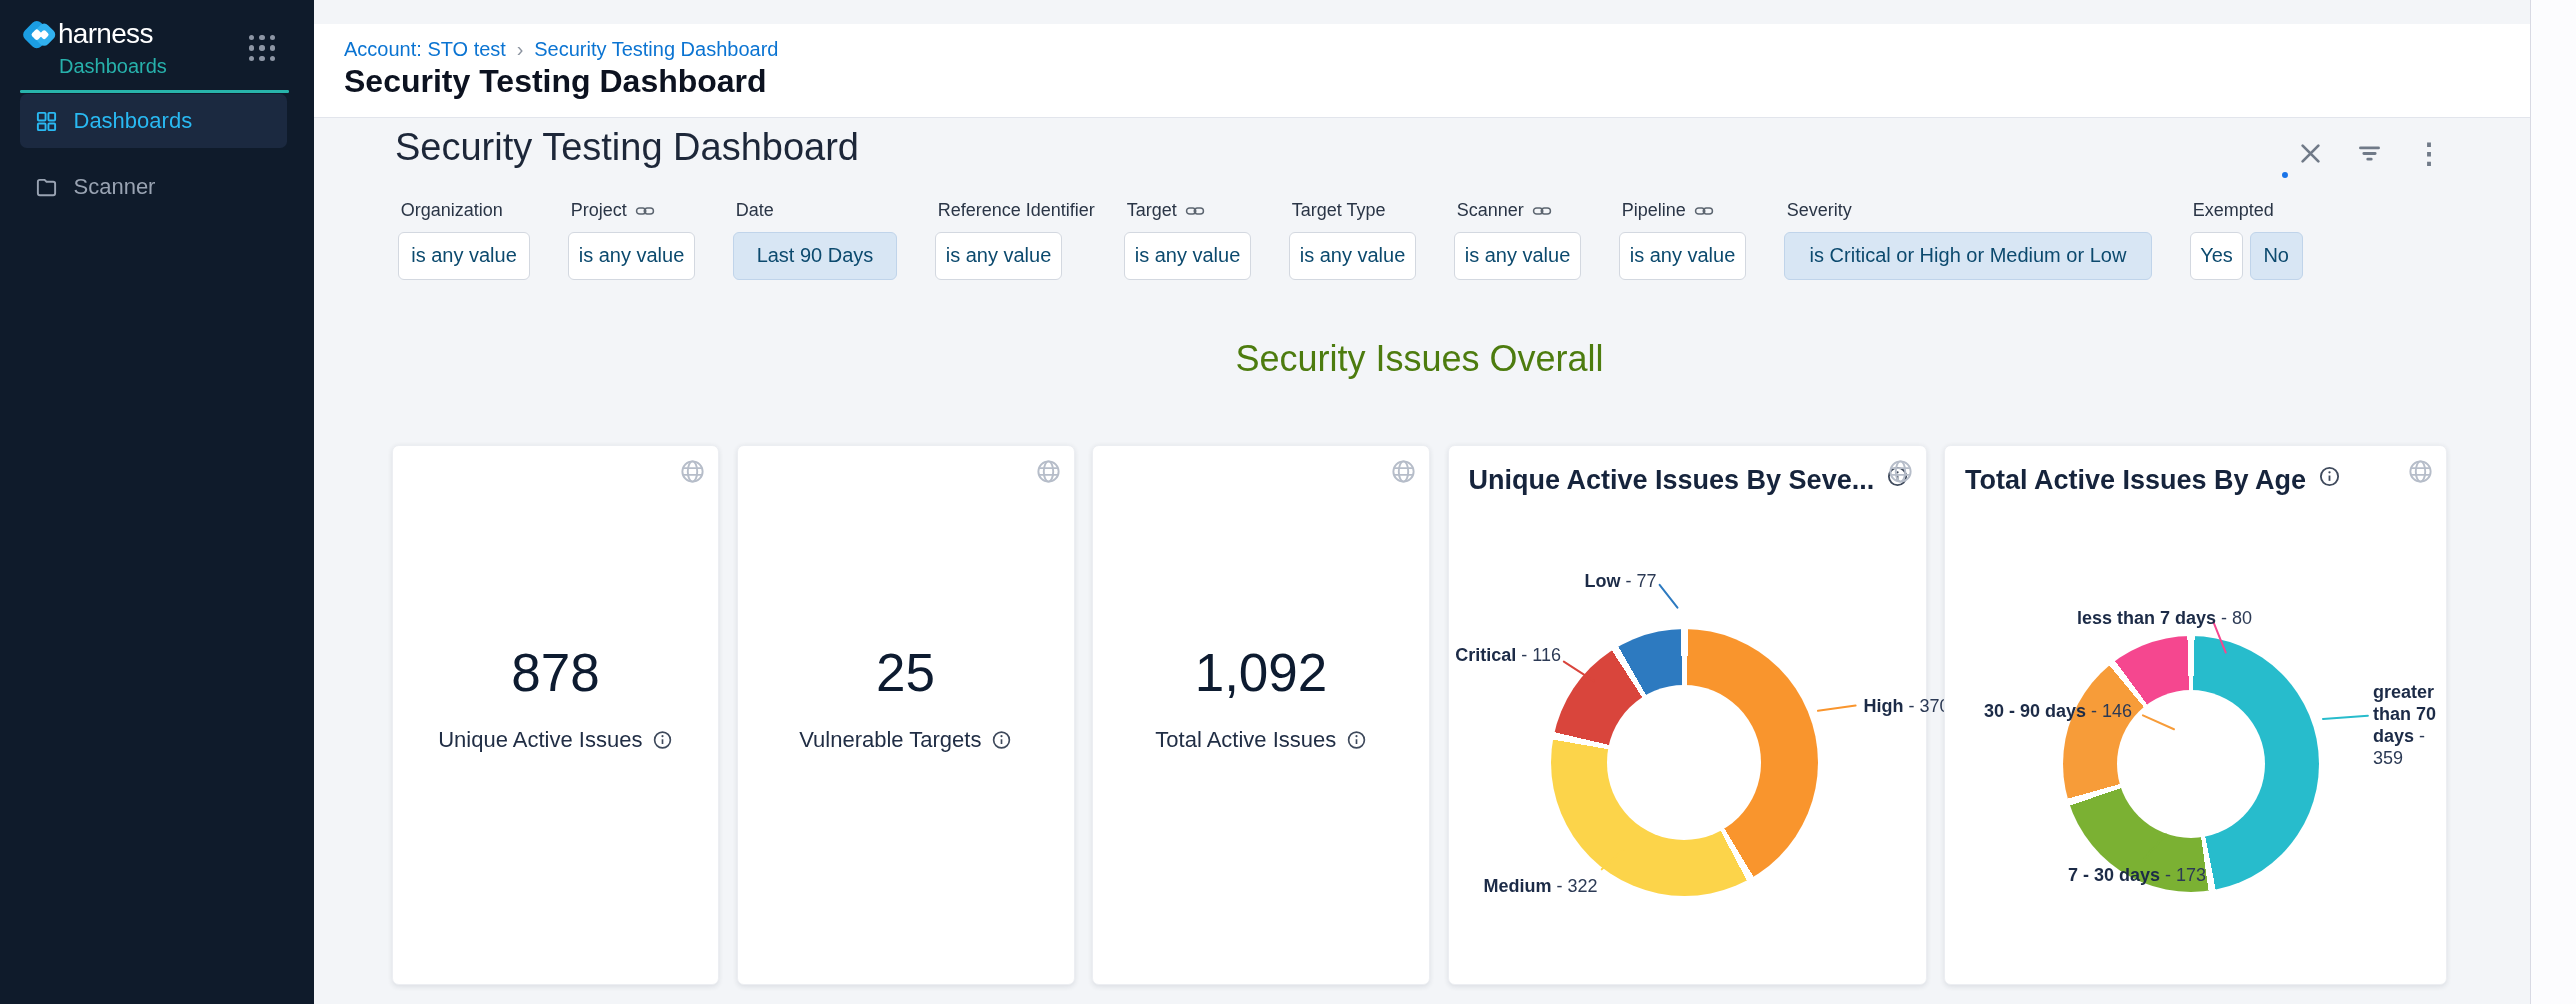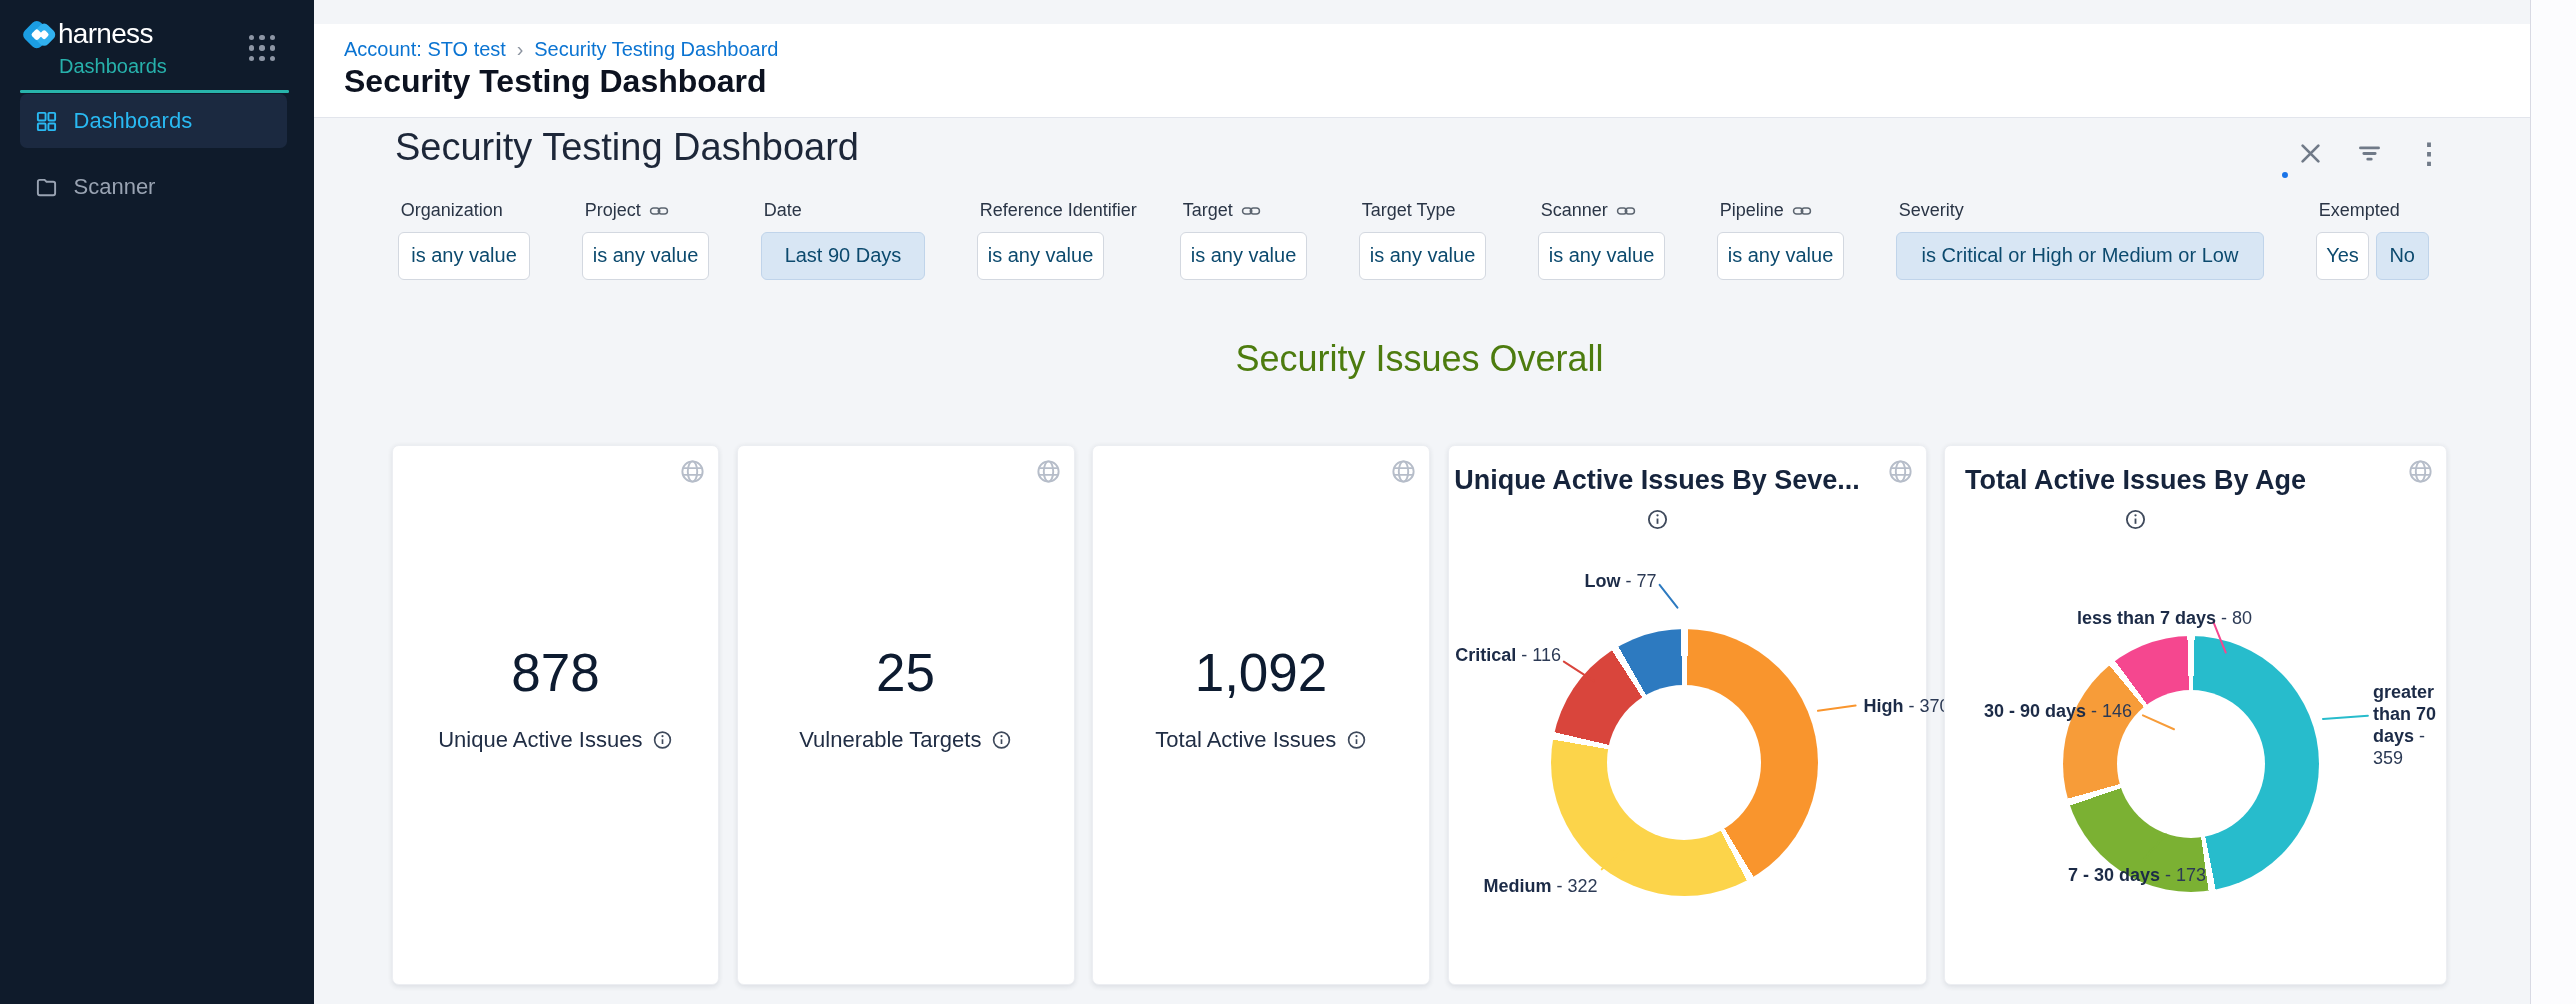--- a/index.html
+++ b/index.html
@@ -33,21 +33,21 @@
 
   
   .main { position:absolute; left:314px; top:96px; width:2215px; height:909px; background:#f3f5f8; }
   .panel-title { margin:30px 0 0 81px; font-size:38px; font-weight:400; color:#1d2739; }
   .top-icons { position:absolute; left:1983px; top:44px; display:flex; gap:32px; align-items:center; }
   .top-icon { width:27px; height:27px; color:#707a88; cursor:pointer; position:relative; }
   .blue-dot { position:absolute; left:-15px; top:32px; width:6px; height:6px; border-radius:50%; background:#1973e8; }
   .kebab { font-size:28px; line-height:27px; color:#707a88; text-align:center; font-weight:700; }
 
   
-  .filters { display:flex; gap:52px; margin:31px 0 0 84px; }
+  .filters { display:flex; gap:38px; margin:31px 0 0 84px; }
   .filter-label { font-size:18px; color:#2a3546; margin:0 0 10.8px 2.7px; display:flex; align-items:center; gap:8px; white-space:nowrap; }
   .fbox { height:48px; border:1.3px solid #d3d8e0; border-radius:6px; background:#ffffff; display:flex; align-items:center; justify-content:center; font-size:20px; color:#0c4a6e; cursor:pointer; padding:0 13.5px; white-space:nowrap; }
   .fbox.hl { background:#d8e6f4; border-color:#c0d4ea; }
   .f1 .fbox { width:132px; } .f2 .fbox { width:127px; } .f3 .fbox { width:164px; }
   .f4 { width:151px; } .f4 .fbox { width:127px; }
   .f5 .fbox, .f6 .fbox, .f7 .fbox, .f8 .fbox { width:127px; }
   .f9 .fbox { width:368px; }
   .exempt-group { display:flex; gap:6.7px; }
   .exempt-group .fbox { width:53px; padding:0; }
   .link-icon { width:20px; height:20px; }
@@ -58,21 +58,21 @@
   .card { position:relative; background:#ffffff; border:0.7px solid #eceef2; border-radius:6.7px; height:540px; box-shadow:0 1.3px 5.4px rgba(30,40,60,.10); }
   .card.tile { width:327px; } .card.tile2 { width:338px; } .card.tile3 { width:338px; }
   .card.chartcard1 { width:479px; } .card.chartcard2 { width:503px; }
   .globe { position:absolute; top:12px; right:12px; width:27px; height:27px; color:#b6bdc9; cursor:pointer; }
 
   .tile-body { height:100%; display:flex; flex-direction:column; align-items:center; justify-content:center; transform:translateY(-17.5px); }
   .tile-num { font-size:53px; color:#0d1b30; }
   .tile-label { margin-top:24px; font-size:22px; color:#212e45; display:flex; align-items:center; gap:9.4px; }
   .info-ic { width:21px; height:21px; color:#3f4a5c; cursor:pointer; flex:none; }
 
-  .chart-title { position:absolute; left:20px; top:19px; font-size:27px; font-weight:600; color:#16243c; display:flex; align-items:center; gap:12px; max-width:377px; white-space:nowrap;flex-direction:column; }
+  .chart-title { position:absolute; left:20px; top:19px; font-size:27px; font-weight:600; color:#16243c; display:flex; gap:12px; max-width:377px; white-space:nowrap; }
   .chart-title .info-ic { width:23px; height:23px; }
   .donut { position:absolute; border-radius:50%; cursor:pointer; }
   .donut::after { content:""; position:absolute; inset:21%; border-radius:50%; background:#ffffff; }
   .chartcard1 .donut { left:102px; top:183px; width:267px; height:267px; }
   .chartcard2 .donut { left:118px; top:190px; width:256px; height:256px; }
 
   .callout { position:absolute; font-size:18px; color:#2c3a55; white-space:nowrap; }
   .callout b { color:#1c2b47; font-weight:700; }
   .leader { position:absolute; height:2px; border-radius:1.3px; transform-origin:left center; }
 

